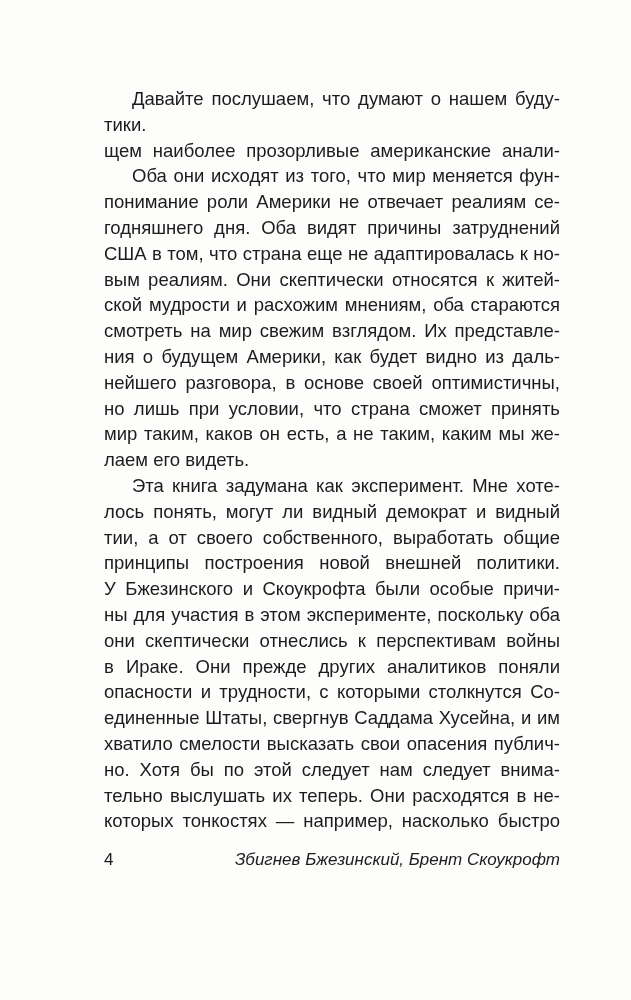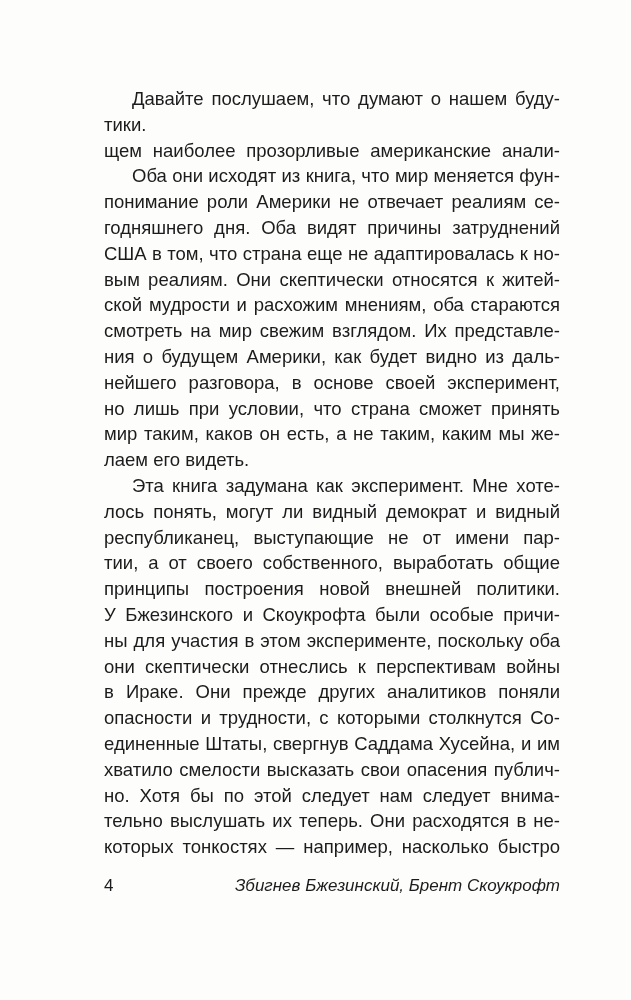--- a/index.html
+++ b/index.html
@@ -56,37 +56,36 @@
 <body>
 
 <div class="page">
   <div class="text-block">
       <div class="para">
         <div class="line indent">Давайте послушаем, что думают о нашем буду-</div>
         <div class="line endpara">тики.</div>
         <div class="line">щем наиболее прозорливые американские анали-</div>
       </div>
       <div class="para">
-        <div class="line indent">Оба они исходят из книга, что мир меняется фун-</div>
+        <div class="line indent">Оба они исходят из того, что мир меняется фун-</div>
         <div class="line">понимание роли Америки не отвечает реалиям се-</div>
         <div class="line">годняшнего дня. Оба видят причины затруднений</div>
         <div class="line">США в том, что страна еще не адаптировалась к но-</div>
         <div class="line">вым реалиям. Они скептически относятся к житей-</div>
         <div class="line">ской мудрости и расхожим мнениям, оба стараются</div>
         <div class="line">смотреть на мир свежим взглядом. Их представле-</div>
         <div class="line">ния о будущем Америки, как будет видно из даль-</div>
-        <div class="line">нейшего разговора, в основе своей эксперимент,</div>
+        <div class="line">нейшего разговора, в основе своей оптимистичны,</div>
         <div class="line">но лишь при условии, что страна сможет принять</div>
         <div class="line">мир таким, каков он есть, а не таким, каким мы же-</div>
         <div class="line endpara">лаем его видеть.</div>
       </div>
       <div class="para">
         <div class="line indent">Эта книга задумана как эксперимент. Мне хоте-</div>
         <div class="line">лось понять, могут ли видный демократ и видный</div>
-        <div class="line">республиканец, выступающие не от имени пар-</div>
         <div class="line">тии, а от своего собственного, выработать общие</div>
         <div class="line">принципы построения новой внешней политики.</div>
         <div class="line">У Бжезинского и Скоукрофта были особые причи-</div>
         <div class="line">ны для участия в этом эксперименте, поскольку оба</div>
         <div class="line">они скептически отнеслись к перспективам войны</div>
         <div class="line">в Ираке. Они прежде других аналитиков поняли</div>
         <div class="line">опасности и трудности, с которыми столкнутся Со-</div>
         <div class="line">единенные Штаты, свергнув Саддама Хусейна, и им</div>
         <div class="line">хватило смелости высказать свои опасения публич-</div>
         <div class="line">но. Хотя бы по этой следует нам следует внима-</div>

